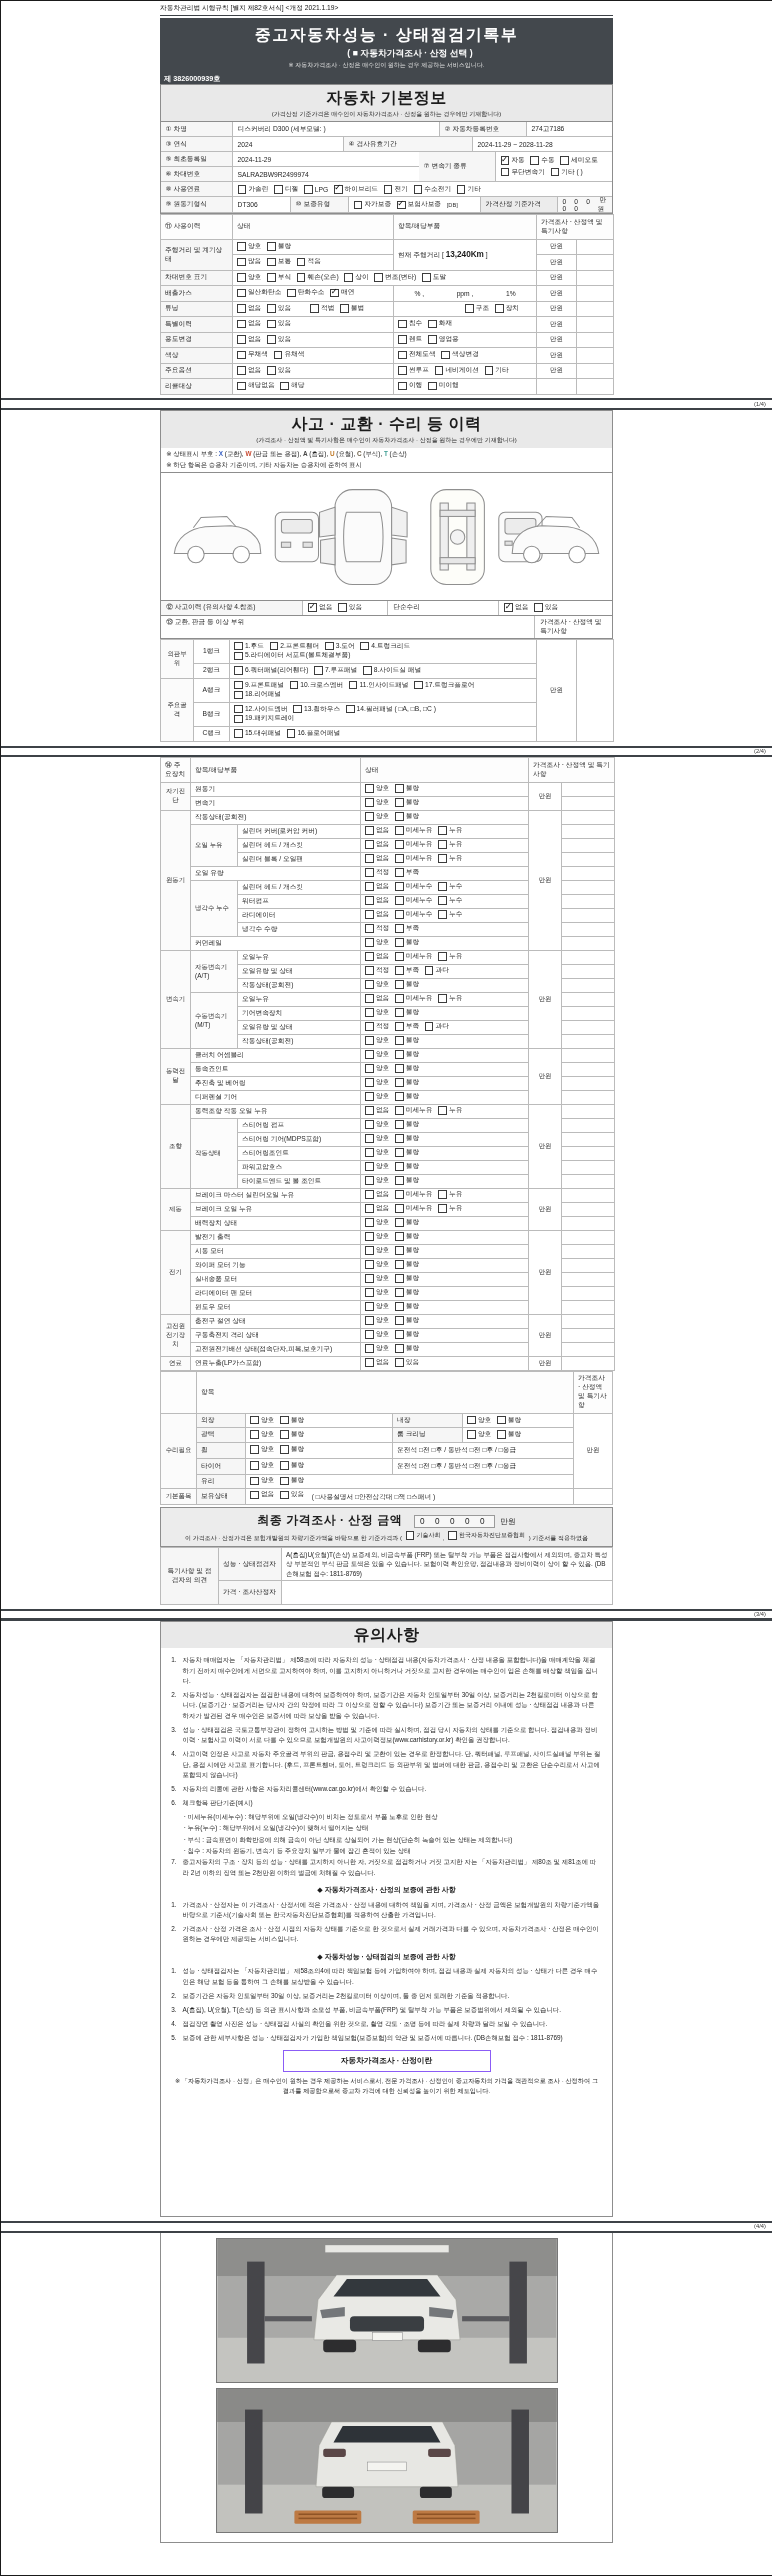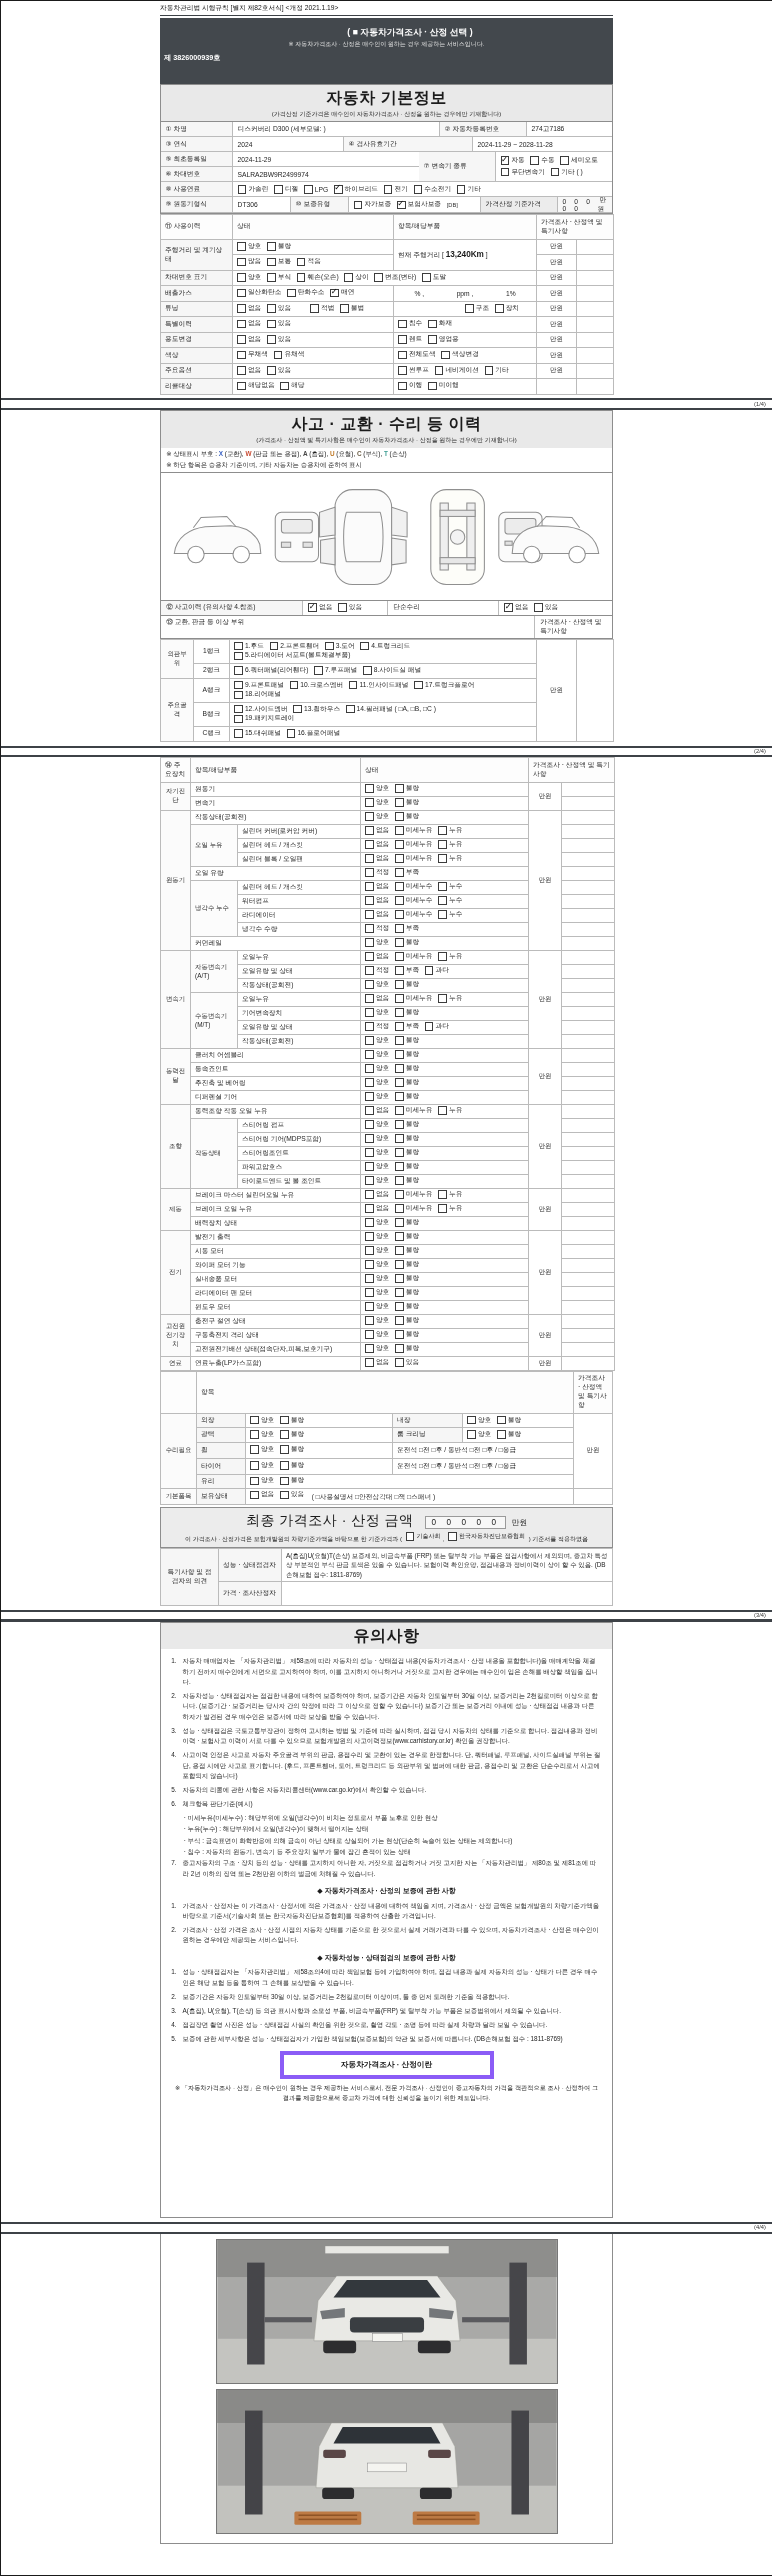--- a/index.html
+++ b/index.html
@@ -45,48 +45,49 @@
   
   .accbox{border:0.5px solid #8d8d8d;border-top:none;font-size:6.4px;padding:2.6px 5.2px;background:#fff;}
   .diagwrap{border:0.5px solid #8d8d8d;border-top:none;background:#fff;text-align:center;padding:2.1px 0;}
   .row12{display:flex;border:0.5px solid #8d8d8d;border-top:none;font-size:6.7px;}
   .row12 > div{border-right:0.5px solid #bbb;padding:2.6px 5.2px;display:flex;align-items:center;box-sizing:border-box;}
   .row12 > div:last-child{border-right:none;}
   .hdr13{display:flex;border:0.5px solid #8d8d8d;border-top:none;font-size:6.7px;}
   .hdr13 > div{padding:2.1px 5.2px;box-sizing:border-box;}
   
   .finalband{background:#ececec;border:0.5px solid #8d8d8d;text-align:center;padding:3.6px 0 3.1px;}
-  .finalband .fl{font-size:14px;font-weight:normal;letter-spacing:0.5px;margin-right:9.3px;}
+  .finalband .fl{font-size:12px;font-weight:bold;letter-spacing:0.5px;margin-right:9.3px;}
   .finalband .digits{display:inline-block;border:0.5px solid #9a9a9a;background:#f7f7f7;font-size:8.2px;
       letter-spacing:4.1px;padding:1px 5.2px;margin-right:3.1px;}
   .finalband .fu{font-size:7.7px;}
   .finalnote{font-size:6px;margin-top:2.6px;}
   .finalnote .cb{margin:0 2.1px;}
   
   .noticebody{border:0.5px solid #8d8d8d;border-top:none;padding:7.2px 10.3px;font-size:6.4px;line-height:1.62;height:569px;box-sizing:border-box;overflow:hidden;background:#fff;}
   .nitem{display:flex;margin-bottom:3.6px;}
   .nitem .nn{width:11.3px;flex:none;}
   .nsub{margin:0.5px 0 1px 12.4px;}
   .nhead{text-align:center;font-weight:bold;font-size:7px;margin:6.2px 0 4.1px;}
-  .nbox{width:206px;margin:7.2px auto 4.1px;border:4px solid #8b5cf6;text-align:center;font-weight:bold;font-size:7.7px;padding:3.6px 0;}
+  .nbox{width:206px;margin:7.2px auto 4.1px;border:1px solid #8b5cf6;text-align:center;font-weight:bold;font-size:7.7px;padding:3.6px 0;}
   .nnote{text-align:center;font-size:6.2px;color:#222;}
   
   .photoband{background:#e9e9e9;border:0.5px solid #8d8d8d;text-align:center;padding:4.1px 0;font-size:10.3px;font-weight:bold;letter-spacing:1px;}
   .photowrap{border:0.5px solid #8d8d8d;border-top:none;padding:5.2px 0 4.1px;text-align:center;background:#fff;}
   .photo{display:block;margin:0 auto 5.2px;border:0.5px solid #777;}
 </style>
 </head>
 <body>
 
 <div class="doc">
   <div class="col">
     <div class="formref">자동차관리법 시행규칙 [별지 제82호서식] &lt;개정 2021.1.19&gt;</div>
     <div class="topline"></div>
 
     <div class="dkhead">
+      <div class="t1">중고자동차성능 · 상태점검기록부</div>
       <div class="t2">( ■ 자동차가격조사 · 산정 선택 )</div>
       <div class="t3">※ 자동차가격조사 · 산정은 매수인이 원하는 경우 제공하는 서비스입니다.</div>
       <div class="docno">제 3826000939호</div>
     </div>
 
     <div class="band">
       <div class="bt">자동차 기본정보</div>
       <div class="bn">(가격산정 기준가격은 매수인이 자동차가격조사 · 산정을 원하는 경우에만 기재합니다)</div>
     </div>
     <div id="basicTable">

